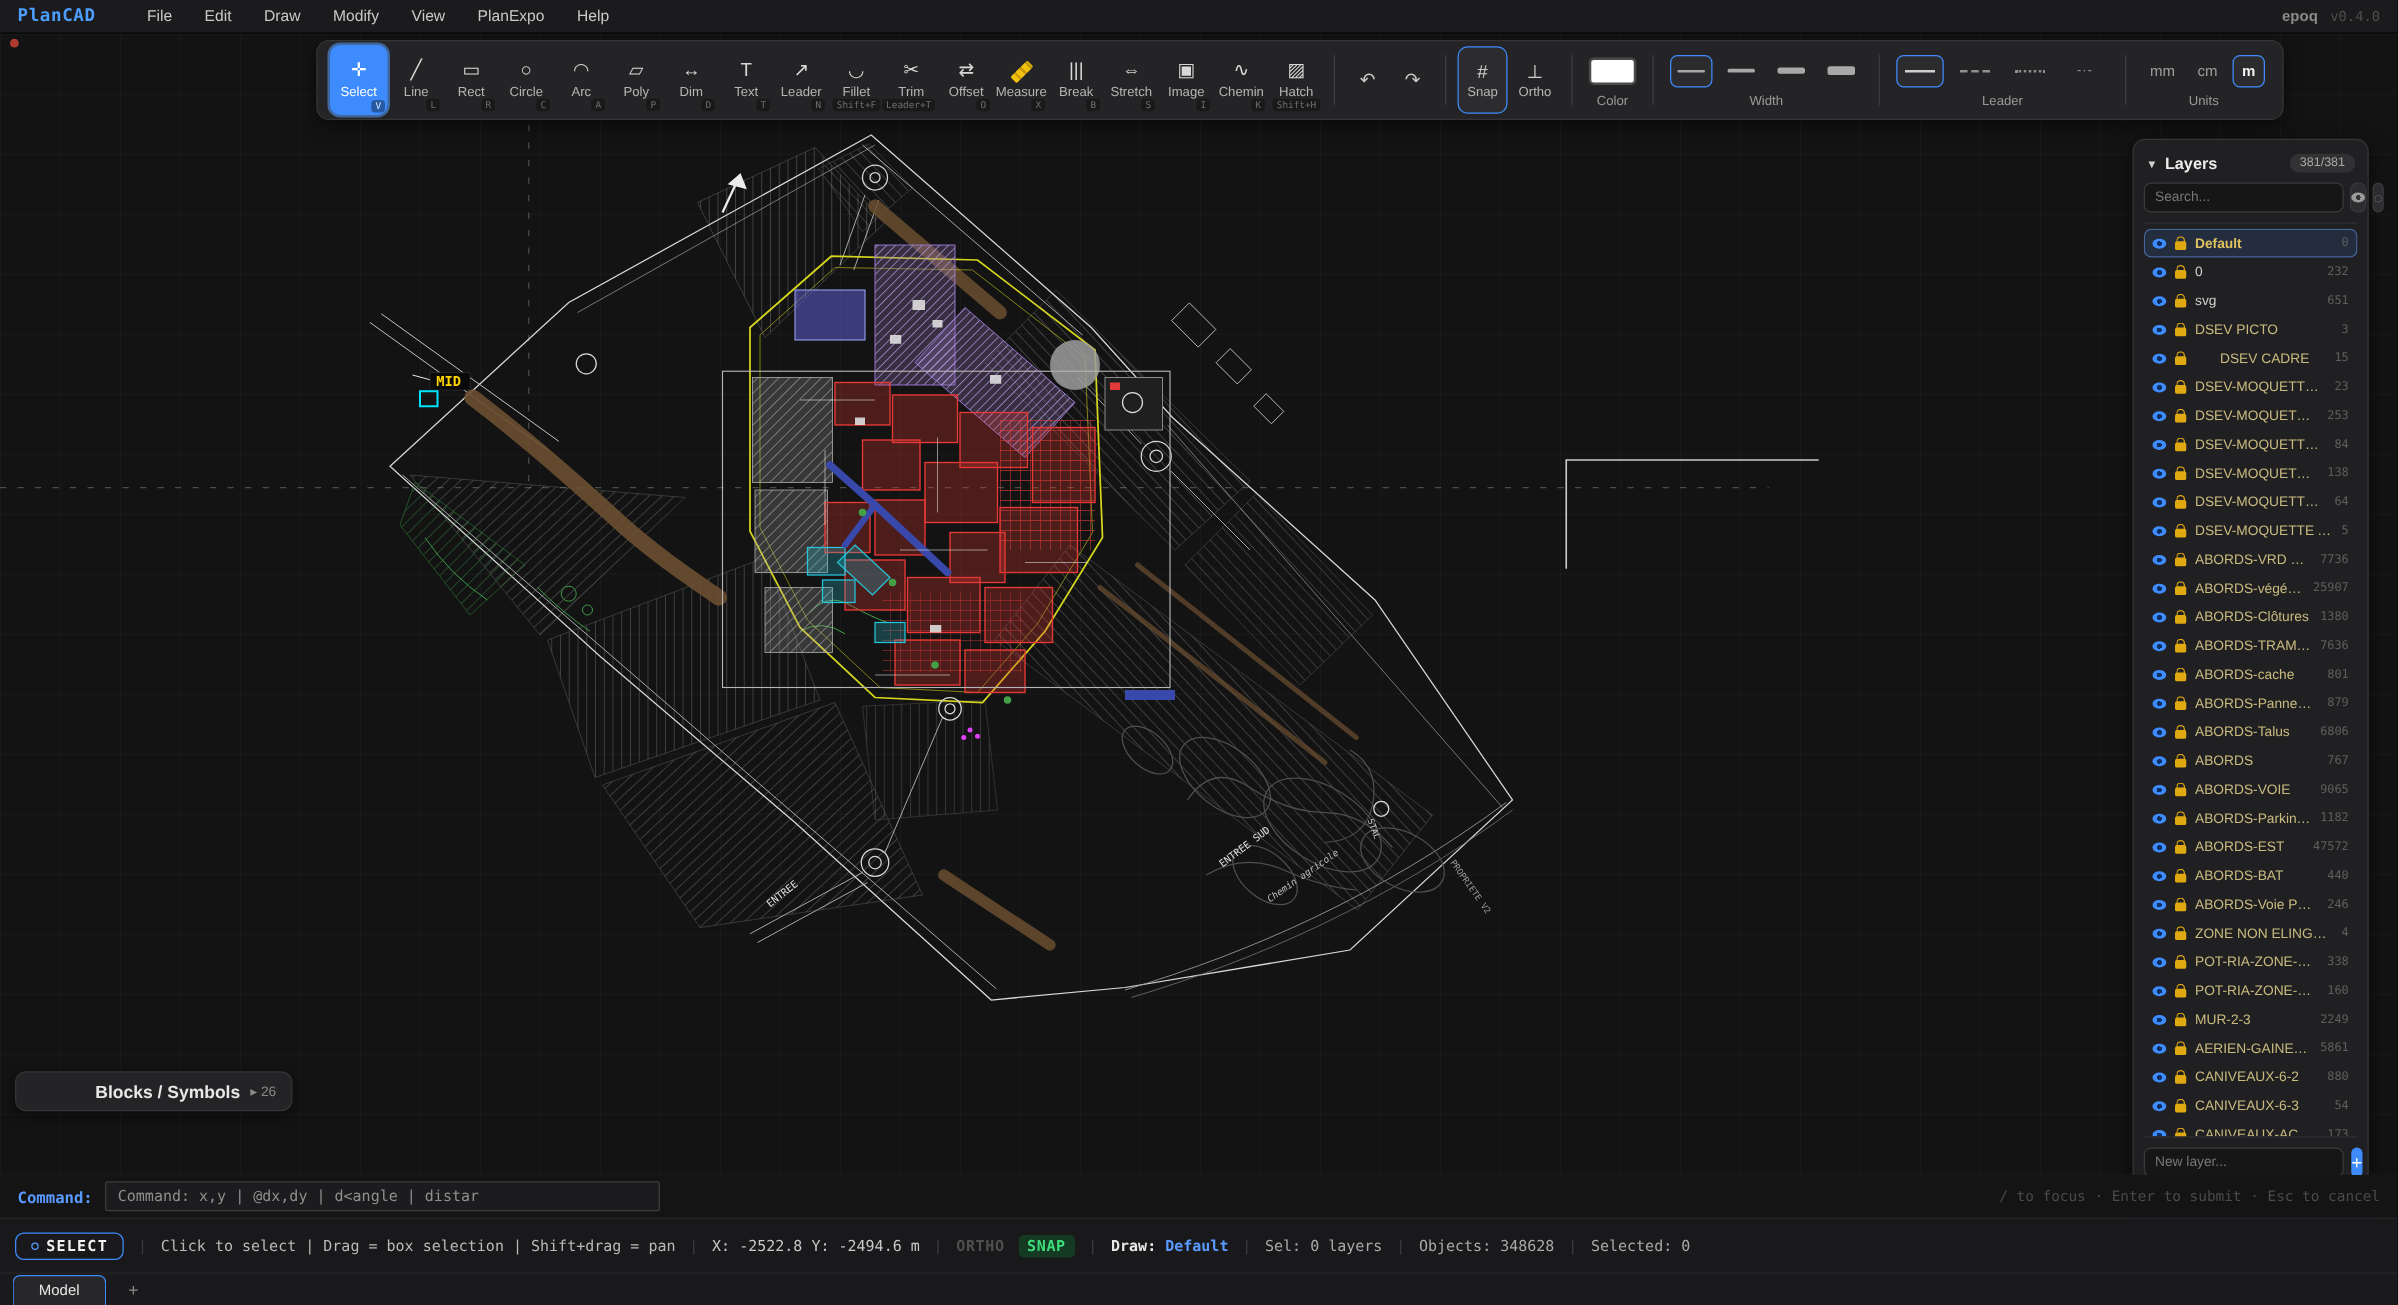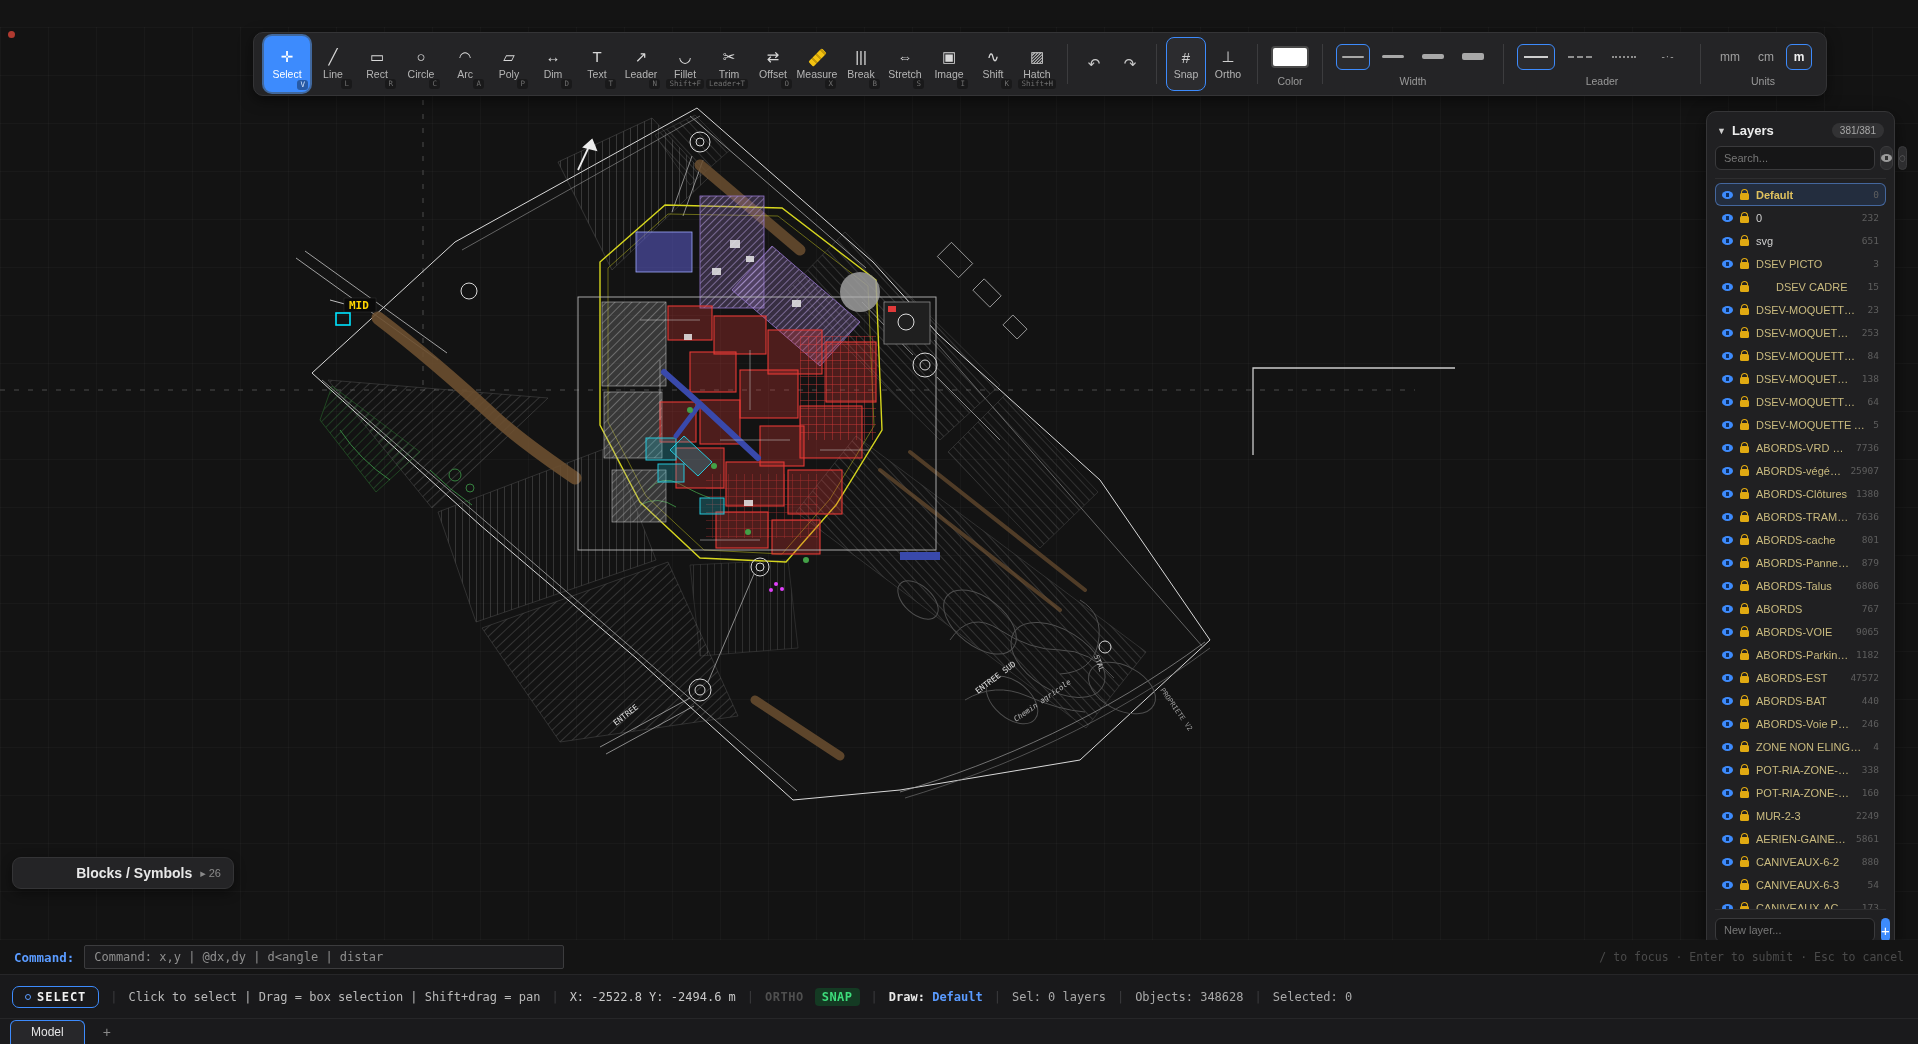--- a/index.html
+++ b/index.html
@@ -102,21 +102,21 @@
   .blocks-panel { position:absolute; left:12px; top:857px; width:222px; height:32px; background:#242426;
                   border:1px solid #343436; border-radius:9px; display:flex; align-items:center; gap:8px;
                   padding:0 12px; z-index:20; box-shadow:0 4px 12px rgba(0,0,0,.45); }
   .bp-title { color:#e8e8e8; font-weight:bold; font-size:14px; flex:1;text-align:right; }
   .bp-count { color:#8a8a8a; font-size:11px; }
 
   
   .command-bar { position:absolute; left:0; right:0; bottom:70px; height:34px; display:flex; align-items:center;
                  padding:0 14px; gap:10px; font-family:"DejaVu Sans Mono", monospace; z-index:25; background:#141414; }
   .cmd-label { color:#5a9bff; font-size:12.5px; font-weight:bold; }
-  .cmd-input { width:480px; height:24px; background:#1c1c1e; border:1px solid #3c3c3e; border-radius:2px;
+  .cmd-input { width:444px; height:24px; background:#1c1c1e; border:1px solid #3c3c3e; border-radius:2px;
                color:#c3c3c3; font-family:"DejaVu Sans Mono", monospace; font-size:12px; padding:0 9px; outline:none; }
   .cmd-input::placeholder { color:#8f8f8f; }
   .cmd-hint { margin-left:auto; color:#4a4a4a; font-size:11.5px; }
 
   
   .status-bar { position:absolute; left:0; right:0; bottom:26px; height:44px; background:#19191b;
                 border-top:1px solid #262628; display:flex; align-items:center; gap:11px; padding:0 12px;
                 font-family:"DejaVu Sans Mono", monospace; font-size:12px; color:#a9a9a9; z-index:25; }
   .mode-badge { display:flex; align-items:center; gap:6px; border:1.5px solid #3d8bfd; border-radius:7px;
                 padding:3px 12px; color:#f2f2f2; font-weight:bold; letter-spacing:1px; }
@@ -134,20 +134,34 @@
             display:flex; align-items:flex-end; padding:0 10px; gap:10px; z-index:25; }
   .tab { background:#27272a; border:1px solid #3d8bfd; border-bottom:none; border-radius:6px 6px 0 0;
          color:#e5e5e5; font-size:12px; padding:4px 20px 5px; cursor:pointer; }
   .tab-add { color:#8a8a8a; font-size:14px; padding:2px 8px 4px; cursor:pointer; }
 </style>
 </head>
 <body>
 
 <div id="app">
 
+  <div class="menubar">
+    <span class="logo">PlanCAD</span>
+    <span class="menu-item">File</span>
+    <span class="menu-item">Edit</span>
+    <span class="menu-item">Draw</span>
+    <span class="menu-item">Modify</span>
+    <span class="menu-item">View</span>
+    <span class="menu-item">PlanExpo</span>
+    <span class="menu-item">Help</span>
+    <span class="menubar-right">
+      <span class="brand">epoq</span>
+      <span class="version">v0.4.0</span>
+    </span>
+  </div>
   <div class="rec-dot"></div>
 
   <div class="canvas-grid"></div>
 
   <svg class="drawing-svg" viewBox="0 0 1918 1044" width="1918" height="1044">
     <defs>
       <pattern id="ps90" width="7" height="7" patternUnits="userSpaceOnUse">
           <path d="M0 0V7" stroke="#bdbdbd" stroke-width="0.8"></path>
         </pattern>
       <pattern id="ps47" width="7" height="7" patternUnits="userSpaceOnUse" patternTransform="rotate(47)">
@@ -434,21 +448,21 @@
         </div>
 
         <div class="tbtn">
           <span class="t-icon">▣</span>
           <span class="t-label">Image</span>
           <span class="t-key">I</span>
         </div>
 
         <div class="tbtn">
           <span class="t-icon">∿</span>
-          <span class="t-label">Shift</span>
+          <span class="t-label">Chemin</span>
           <span class="t-key">K</span>
         </div>
 
         <div class="tbtn">
           <span class="t-icon">▨</span>
           <span class="t-label">Hatch</span>
           <span class="t-key">Shift+H</span>
         </div>
       </div>
     <div class="tsep"></div>

